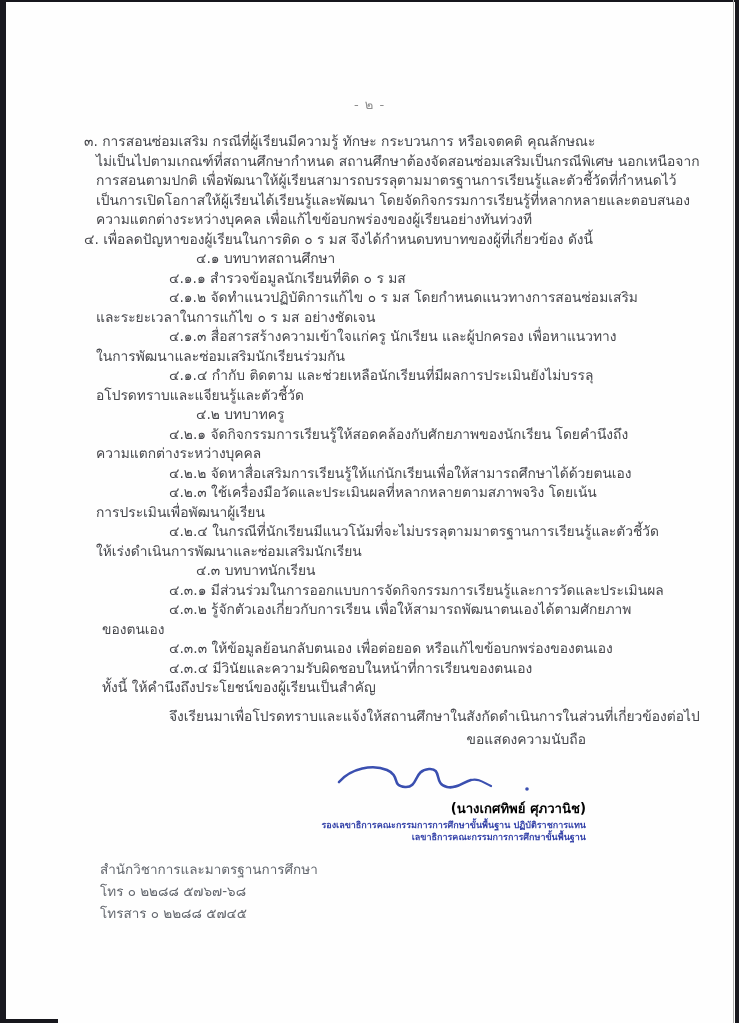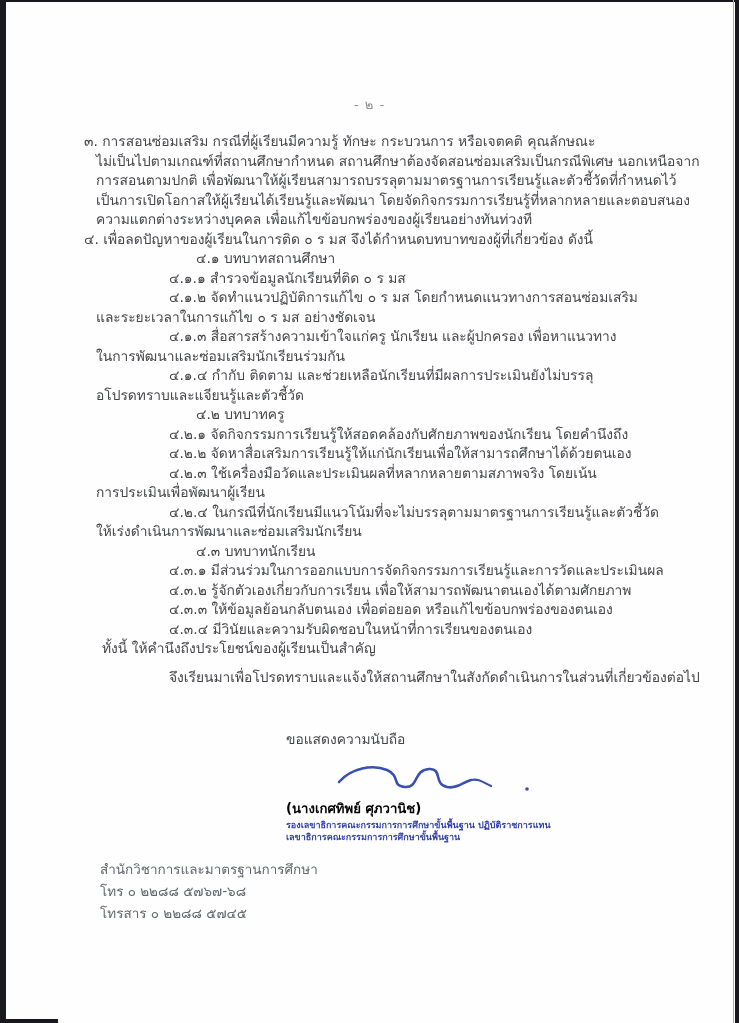--- a/index.html
+++ b/index.html
@@ -29,21 +29,21 @@
   }
   .line{white-space:nowrap;overflow:visible;}
   .ind-m{margin-left:12px;}
   .ind-s{margin-left:18px;}
   .ind-p{}
   .ind-1{margin-left:112px;}
   .ind-2{margin-left:85px;}
   .gap{margin-top:9px;}
 
   .sign-block{
-    position:absolute;top:728px;left:286px;width:300px;text-align:left;
+    position:absolute;top:728px;left:286px;width:300px;text-align:right;
   }
   .closing{font-size:13.8px;color:#45464b;margin-bottom:6px;}
   .sign-ink{display:block;margin:0 auto;height:44px;}
   .sign-name{font-size:13.2px;color:#000000;font-weight:bold;margin-top:-2px;}
   .sign-title{font-size:9px;line-height:12px;color:#3240a8;font-weight:bold;}
 
   .footer{
     position:absolute;top:858px;left:100px;
     font-size:13.5px;line-height:22px;color:#63676e;
   }
@@ -65,28 +65,30 @@
       <div class="line ind-1">๔.๑ บทบาทสถานศึกษา</div>
       <div class="line ind-2">๔.๑.๑ สำรวจข้อมูลนักเรียนที่ติด ๐ ร มส</div>
       <div class="line ind-2">๔.๑.๒ จัดทำแนวปฏิบัติการแก้ไข ๐ ร มส โดยกำหนดแนวทางการสอนซ่อมเสริม</div>
       <div class="line ind-m">และระยะเวลาในการแก้ไข ๐ ร มส อย่างชัดเจน</div>
       <div class="line ind-2">๔.๑.๓ สื่อสารสร้างความเข้าใจแก่ครู นักเรียน และผู้ปกครอง เพื่อหาแนวทาง</div>
       <div class="line ind-m">ในการพัฒนาและซ่อมเสริมนักเรียนร่วมกัน</div>
       <div class="line ind-2">๔.๑.๔ กำกับ ติดตาม และช่วยเหลือนักเรียนที่มีผลการประเมินยังไม่บรรลุ</div>
       <div class="line ind-m">อโปรดทราบและแจียนรู้และตัวชี้วัด</div>
       <div class="line ind-1">๔.๒ บทบาทครู</div>
       <div class="line ind-2">๔.๒.๑ จัดกิจกรรมการเรียนรู้ให้สอดคล้องกับศักยภาพของนักเรียน โดยคำนึงถึง</div>
+      <div class="line ind-m">ความแตกต่างระหว่างบุคคล</div>
       <div class="line ind-2">๔.๒.๒ จัดหาสื่อเสริมการเรียนรู้ให้แก่นักเรียนเพื่อให้สามารถศึกษาได้ด้วยตนเอง</div>
       <div class="line ind-2">๔.๒.๓ ใช้เครื่องมือวัดและประเมินผลที่หลากหลายตามสภาพจริง โดยเน้น</div>
       <div class="line ind-m">การประเมินเพื่อพัฒนาผู้เรียน</div>
       <div class="line ind-2">๔.๒.๔ ในกรณีที่นักเรียนมีแนวโน้มที่จะไม่บรรลุตามมาตรฐานการเรียนรู้และตัวชี้วัด</div>
       <div class="line ind-m">ให้เร่งดำเนินการพัฒนาและซ่อมเสริมนักเรียน</div>
       <div class="line ind-1">๔.๓ บทบาทนักเรียน</div>
       <div class="line ind-2">๔.๓.๑ มีส่วนร่วมในการออกแบบการจัดกิจกรรมการเรียนรู้และการวัดและประเมินผล</div>
       <div class="line ind-2">๔.๓.๒ รู้จักตัวเองเกี่ยวกับการเรียน เพื่อให้สามารถพัฒนาตนเองได้ตามศักยภาพ</div>
+      <div class="line ind-s">ของตนเอง</div>
       <div class="line ind-2">๔.๓.๓ ให้ข้อมูลย้อนกลับตนเอง เพื่อต่อยอด หรือแก้ไขข้อบกพร่องของตนเอง</div>
       <div class="line ind-2">๔.๓.๔ มีวินัยและความรับผิดชอบในหน้าที่การเรียนของตนเอง</div>
       <div class="line ind-s">ทั้งนี้ ให้คำนึงถึงประโยชน์ของผู้เรียนเป็นสำคัญ</div>
       <div class="line ind-2 gap">จึงเรียนมาเพื่อโปรดทราบและแจ้งให้สถานศึกษาในสังกัดดำเนินการในส่วนที่เกี่ยวข้องต่อไป</div>
     </div>
 
   <div class="sign-block">
     <div class="closing">ขอแสดงความนับถือ</div>
     <svg class="sign-ink" width="230" height="44" viewBox="0 0 230 44">
       <path d="M18,26 C30,12 52,8 66,14 C80,20 70,30 84,31 C98,32 92,14 108,13 C122,12 112,28 126,31 C136,33 142,26 150,24" fill="none" stroke="#3a4fb0" stroke-width="2.6" stroke-linecap="round"></path>

